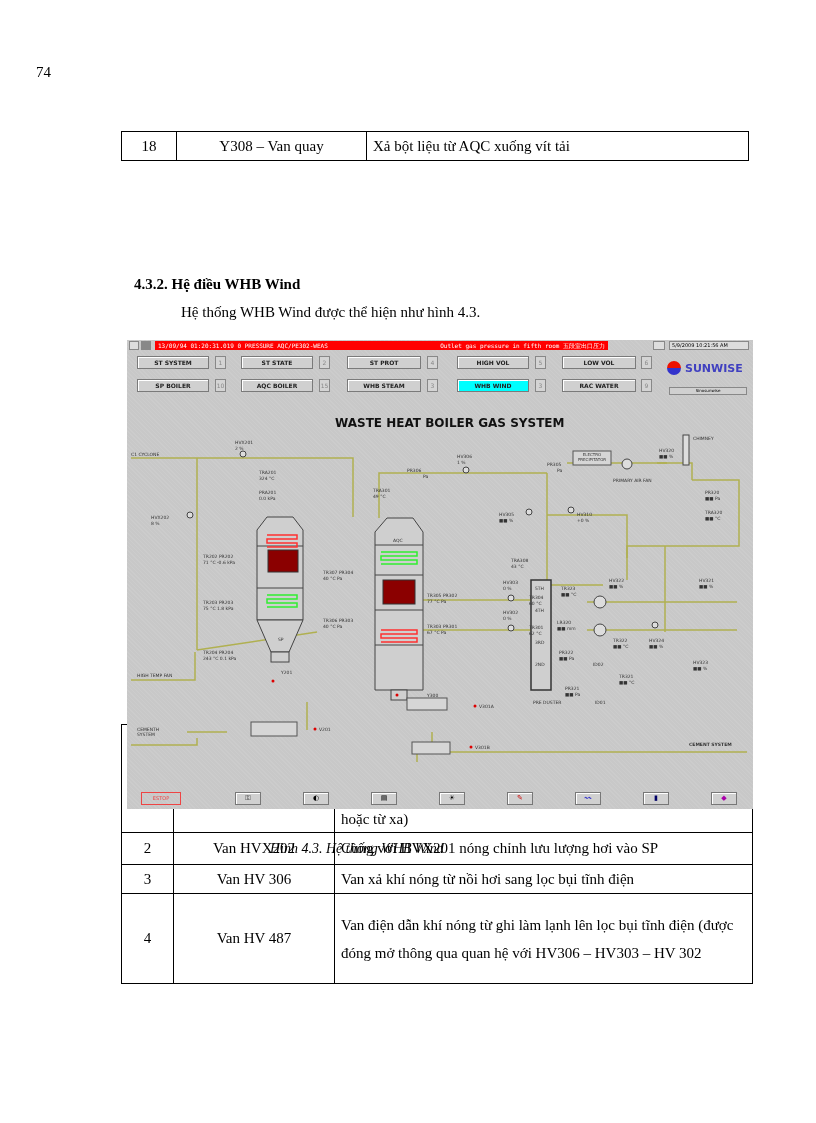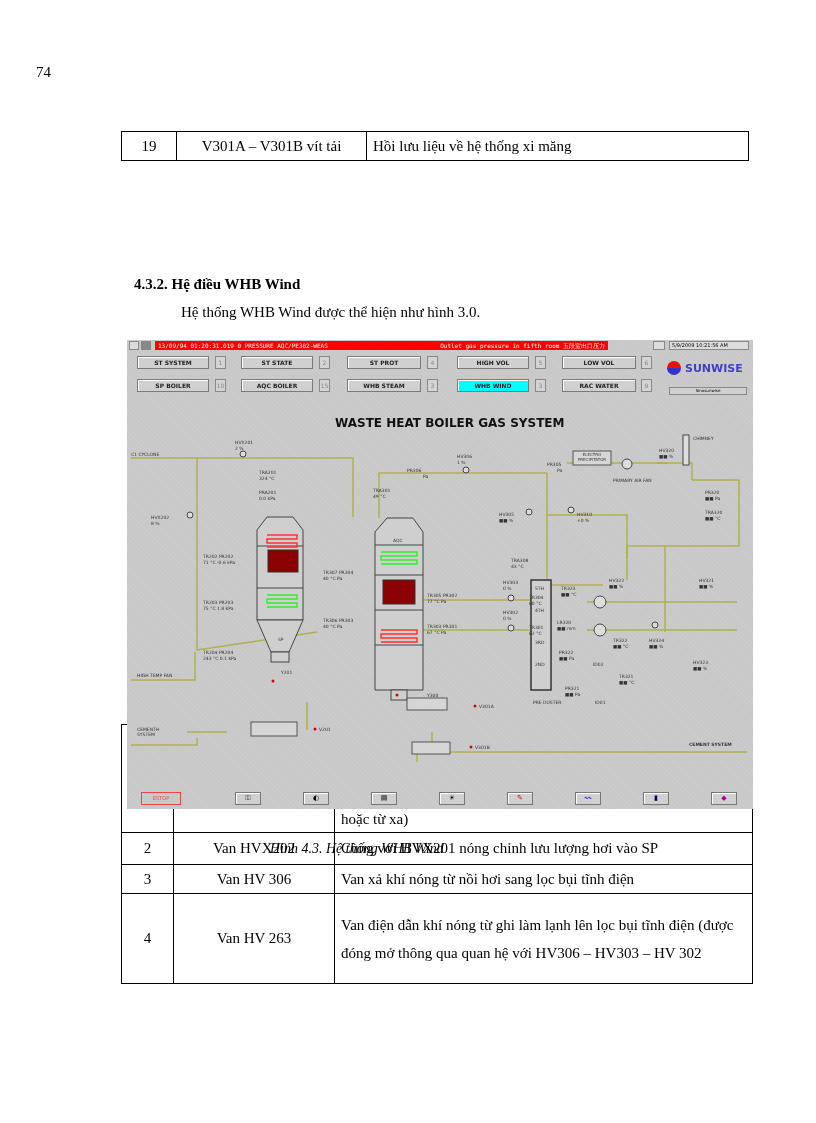--- a/index.html
+++ b/index.html
@@ -38,30 +38,30 @@
 
 <div class="abs page-num">74</div>
 
 <table class="doc" style="left:121px;top:131px;width:628px;">
   <colgroup>
       <col style="width:55px">
       <col style="width:190px">
       <col>
     </colgroup>
   <tbody>
-  <tr style="height:29px;">
-    <td class="c">19</td>
-    <td class="c">V301A – V301B vít tải</td>
-    <td>Hồi lưu liệu về hệ thống xi măng</td>
+      <tr style="height:29px;">
+    <td class="c">18</td>
+    <td class="c">Y308 – Van  quay</td>
+    <td>Xả bột liệu từ AQC xuống vít tải</td>
   </tr>
 </tbody>
   </table>
 
 <div class="abs heading">4.3.2. Hệ điều WHB Wind</div>
-<div class="abs para">Hệ thống WHB Wind được thể hiện như hình 3.0.</div>
+<div class="abs para">Hệ thống WHB Wind được thể hiện như hình 4.3.</div>
 
 <table class="doc" style="left:121px;top:724px;width:632px;">
   <colgroup>
       <col style="width:52px">
       <col style="width:161px">
       <col>
     </colgroup>
   <tbody>
       <tr style="height:108px;">
     <td></td>
@@ -73,21 +73,21 @@
     <td class="c">Van HVX202</td>
     <td>Cùng với HVX201 nóng chỉnh lưu lượng hơi vào SP</td>
   </tr>
   <tr style="height:29px;">
     <td class="c">3</td>
     <td class="c">Van  HV 306</td>
     <td>Van xả khí nóng từ nồi hơi sang lọc bụi tĩnh điện</td>
   </tr>
   <tr style="height:90px;">
     <td class="c">4</td>
-    <td class="c">Van  HV 263</td>
+    <td class="c">Van  HV 487</td>
     <td class="desc">Van điện dẫn khí nóng từ ghi làm lạnh lên lọc bụi tĩnh điện (được đóng mở thông qua quan hệ với HV306 – HV303 – HV 302</td>
   </tr>
 </tbody>
   </table>
 
 <div class="abs caption">Hình 4.3.  Hệ thống WHB Wind</div>
 
 <div class="abs scada">
 
   <div class="abs tb-icon" style="left:2px;"></div>

